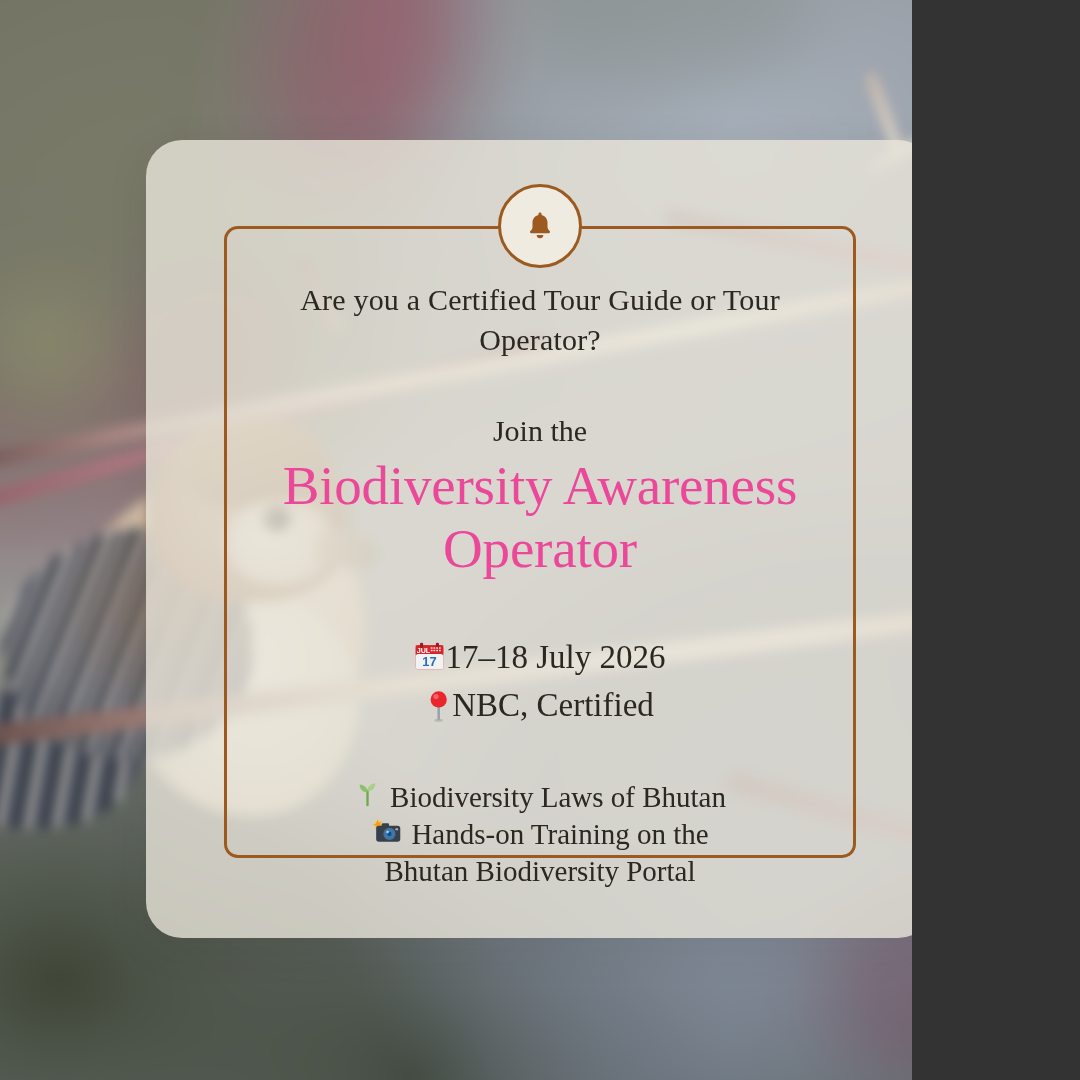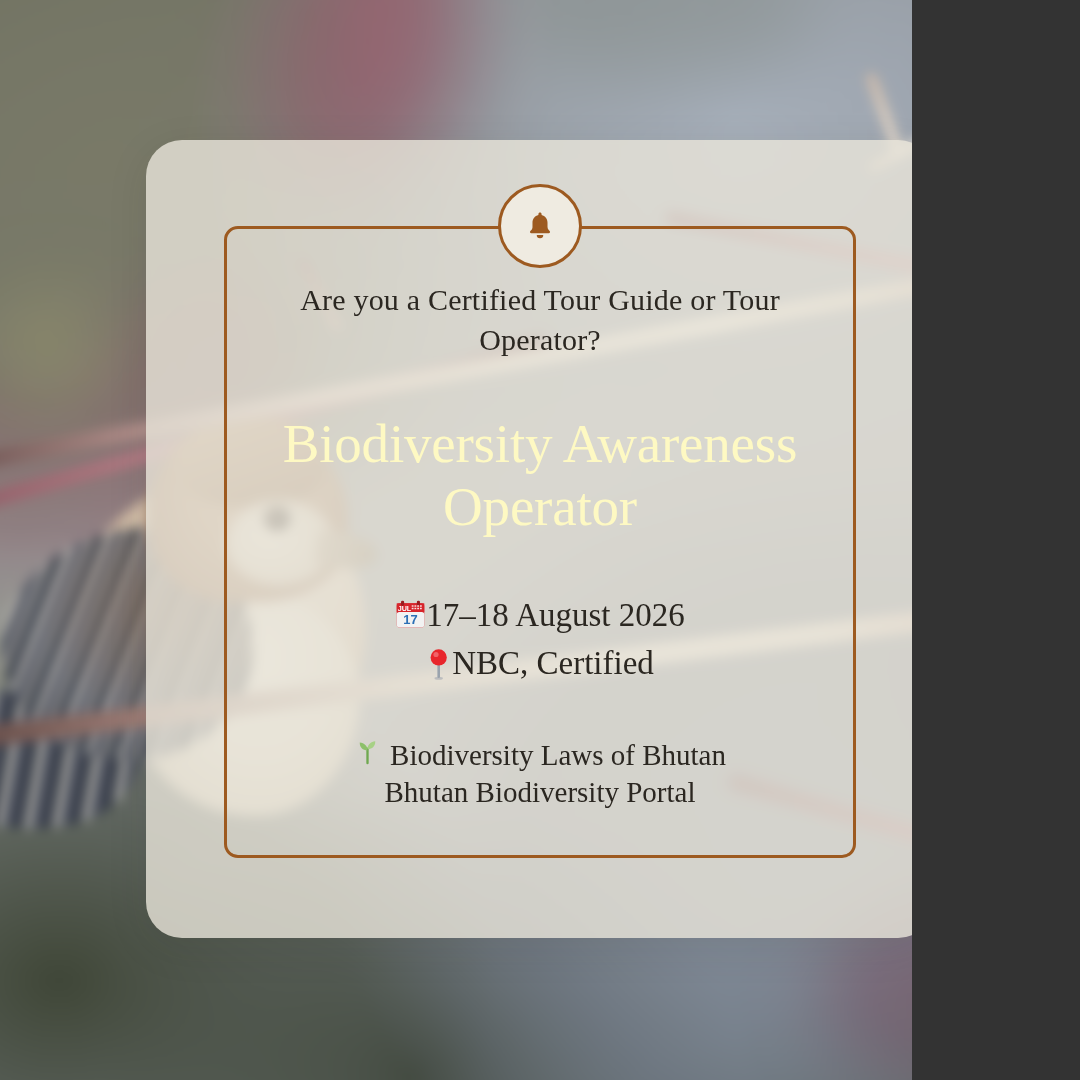--- a/index.html
+++ b/index.html
@@ -259,21 +259,21 @@
   .join-the {
     font-size: 30px;
     line-height: 1.2;
     color: #2b2721;
   }
 
   .headline {
     margin-top: 6px;
     font-size: 55px;
     line-height: 1.14;
-    color: #fef9c3;
+    color: #ec4899;
     letter-spacing: -0.2px;
   }
 
   .meta-block { margin-top: 52px; }
 
   .meta-line {
     font-size: 33px;
     line-height: 1.48;
     color: #2b2721;
     display: flex;
@@ -359,20 +359,21 @@
           <path fill="#9d5a20" d="M9.7 18.4a2.3 2.3 0 0 0 4.6 0z"></path>
         </svg>
       </span>
     </div>
 
     <div class="content">
 
       <div class="eyebrow">Are you a Certified Tour Guide or Tour Operator?</div>
 
       <div class="join-block">
+        <div class="join-the">Join the</div>
         <div class="headline">
           <div>Biodiversity Awareness</div>
           <div>Operator</div>
         </div>
       </div>
 
       <div class="meta-block">
 
         <div class="meta-line">
           <span class="emo">
@@ -389,21 +390,21 @@
                   <rect x="25.8" y="7.3" width="2.1" height="1.7"></rect>
                   <rect x="29" y="7.3" width="2.1" height="1.7"></rect>
                 <rect x="19.4" y="10.2" width="2.1" height="1.7"></rect>
                   <rect x="22.6" y="10.2" width="2.1" height="1.7"></rect>
                   <rect x="25.8" y="10.2" width="2.1" height="1.7"></rect>
                   <rect x="29" y="10.2" width="2.1" height="1.7"></rect>
               </g>
               <text x="18" y="29.6" font-family="Liberation Sans, sans-serif" font-size="15" font-weight="bold" fill="#2b6fb5" text-anchor="middle">17</text>
             </svg>
           </span>
-          <span>17–18 August 2026</span>
+          <span>17–18 July 2026</span>
         </div>
 
         <div class="meta-line">
           <span class="emo">
             <svg width="26" height="32" viewBox="0 0 26 32" aria-hidden="true">
               <rect x="11.4" y="14" width="2.6" height="16" rx="1.3" fill="#9aa3ad"></rect>
               <ellipse cx="12.7" cy="30.2" rx="4.2" ry="1.5" fill="#9aa3ad" opacity="0.55"></ellipse>
               <circle cx="12.7" cy="9.4" r="8.1" fill="#e8262c"></circle>
               <circle cx="10" cy="6.5" r="2.6" fill="#f4787c" opacity="0.75"></circle>
             </svg>
@@ -420,20 +421,36 @@
           <span class="emo">
             <svg width="27" height="29" viewBox="0 0 30 32" aria-hidden="true">
               <path d="M15 30V14" stroke="#6fa84f" stroke-width="2.6" stroke-linecap="round" fill="none"></path>
               <path d="M15 16c0-5-3.6-8.2-8.6-8.8C6.2 12.4 9.6 16 15 16z" fill="#8cc06a"></path>
               <path d="M15 14.4c0-5 3.6-8.2 8.6-8.8C23.8 10.8 20.4 14.4 15 14.4z" fill="#a7d185"></path>
             </svg>
           </span>
           <span>Biodiversity Laws of Bhutan</span>
         </div>
 
+        <div class="topic-line">
+          <span class="emo">
+            <svg width="31" height="27" viewBox="0 0 36 30" aria-hidden="true">
+              <path d="M7.6 0.8l1.9 4.1 4.3-1.4-2.5 3.8 3.7 2.5-4.5.3.3 4.5-2.9-3.5-3.4 3 1-4.4-4.4-1.2 4.1-1.9z" fill="#f7c948"></path>
+              <path d="M7.6 2.6l1.4 3.1 3.3-1-1.9 2.9 2.8 1.9-3.4.2.2 3.4-2.2-2.6-2.6 2.3.8-3.4-3.4-.9 3.1-1.5z" fill="#f79c1d"></path>
+              <rect x="6" y="9.6" width="28" height="18.6" rx="3.2" fill="#36414e"></rect>
+              <rect x="12.4" y="6.6" width="8.6" height="4.4" rx="1.6" fill="#36414e"></rect>
+              <circle cx="21.4" cy="19" r="7.1" fill="#5d6b7a"></circle>
+              <circle cx="21.4" cy="19" r="5.3" fill="#2b7fc4"></circle>
+              <circle cx="21.4" cy="19" r="2.6" fill="#1b4f7d"></circle>
+              <circle cx="19.2" cy="16.8" r="1.5" fill="#bfe0f5" opacity="0.9"></circle>
+              <rect x="28.2" y="12.4" width="3.4" height="2.4" rx="1.1" fill="#aab4bf"></rect>
+            </svg>
+          </span>
+          <span>Hands-on Training on the</span>
+        </div>
 
         <div class="topic-cont">Bhutan Biodiversity Portal</div>
 
       </div>
 
     </div>
   </div>
 </div>
 
 </body></html>

